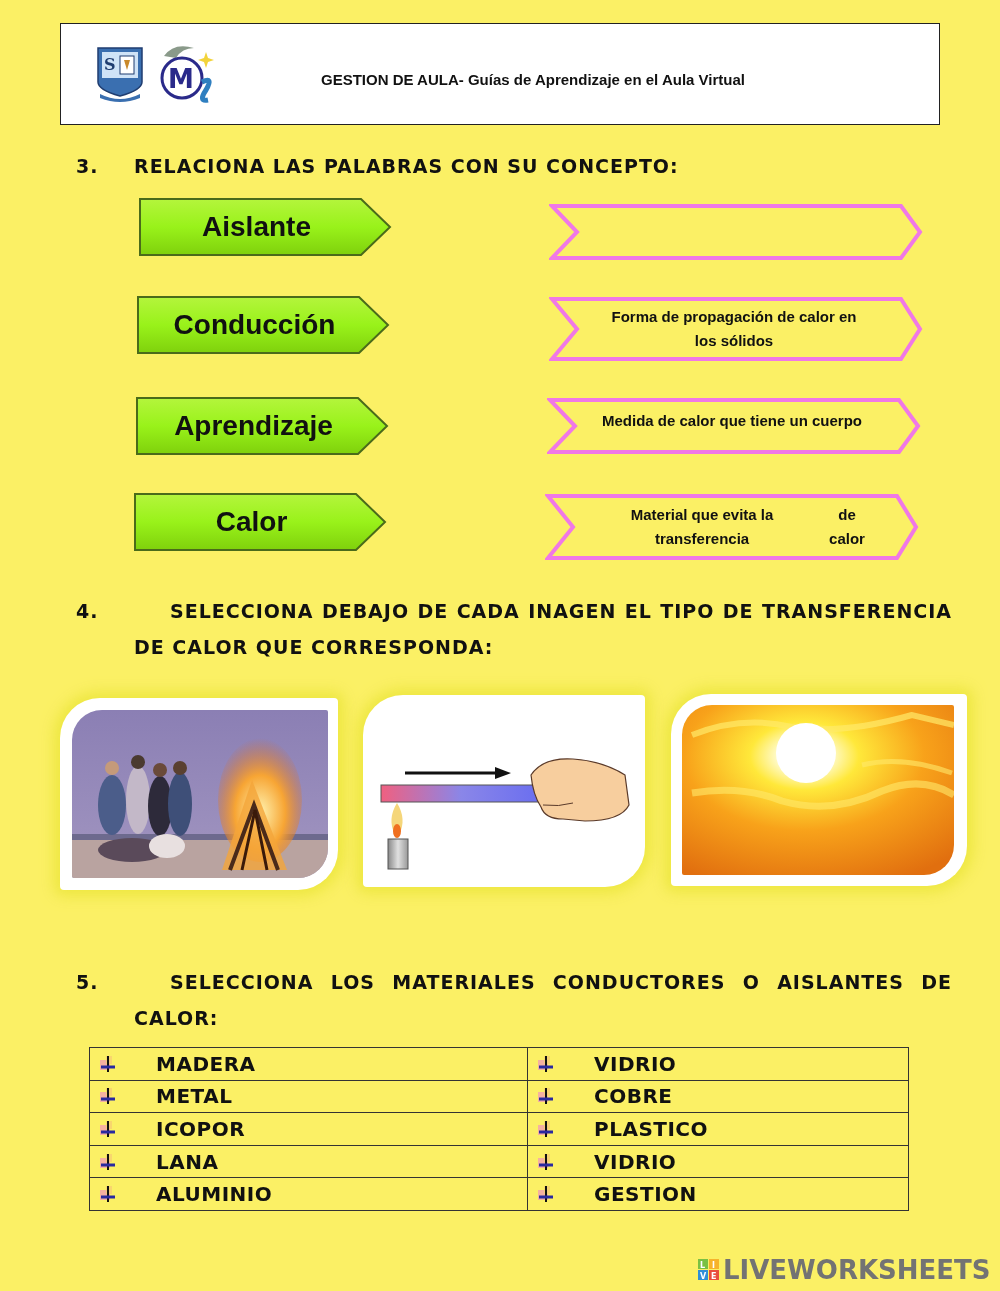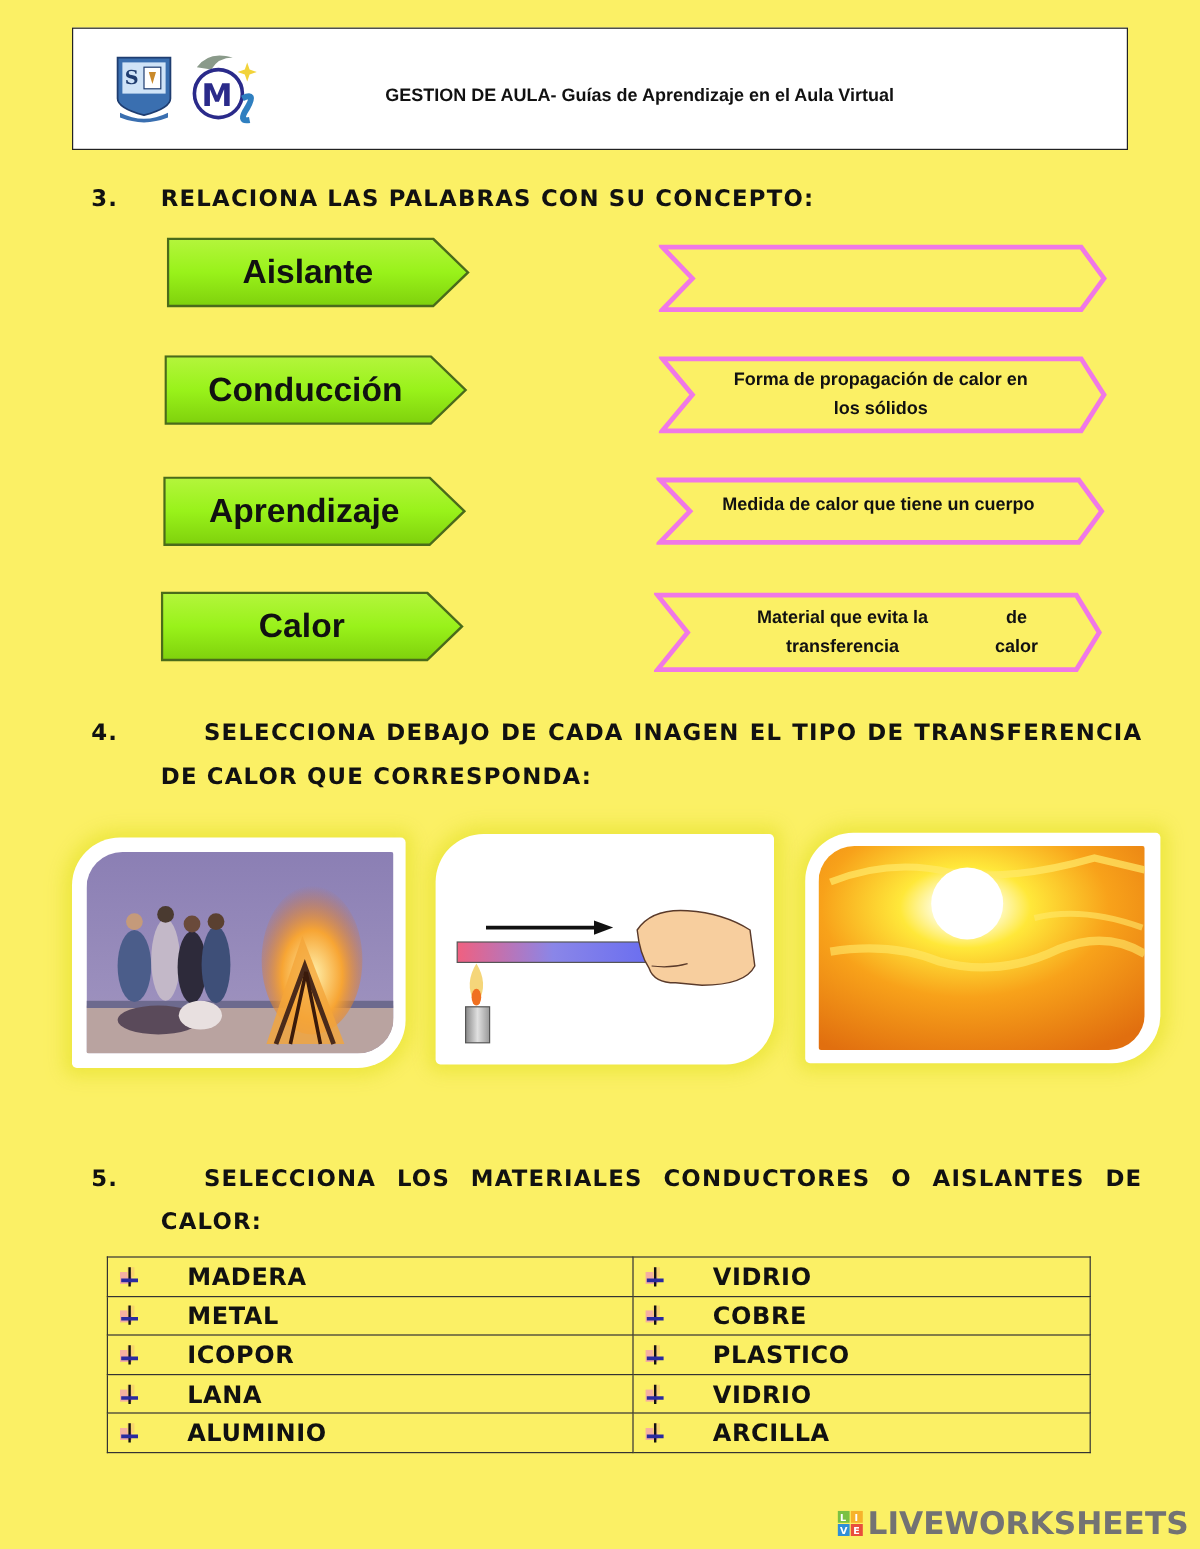--- a/index.html
+++ b/index.html
@@ -393,21 +393,21 @@
       </div>
         </td>
       <td class="c2">
           <div class="cell-inner">
         <span class="bullet"><svg width="20" height="20" viewBox="0 0 20 20">
                 <rect x="2" y="6" width="10" height="10" fill="#f4a0b0" opacity="0.8"></rect>
                 <rect x="8" y="2" width="6" height="8" fill="#f7d070" opacity="0.8"></rect>
                 <line x1="10" y1="2" x2="10" y2="18" stroke="#111" stroke-width="2"></line>
                 <line x1="3" y1="13" x2="17" y2="13" stroke="#2a2aa0" stroke-width="3"></line>
               </svg></span>
-        <span>ARCILLA</span>
+        <span>GESTION</span>
       </div>
         </td>
     </tr>
   </tbody>
 </table>
 
 <div class="lw-logo">
   <span class="lw-icon">
     <svg width="22" height="22" viewBox="0 0 22 22">
       <rect x="0" y="0" width="10" height="10" fill="#7ac143"></rect>

